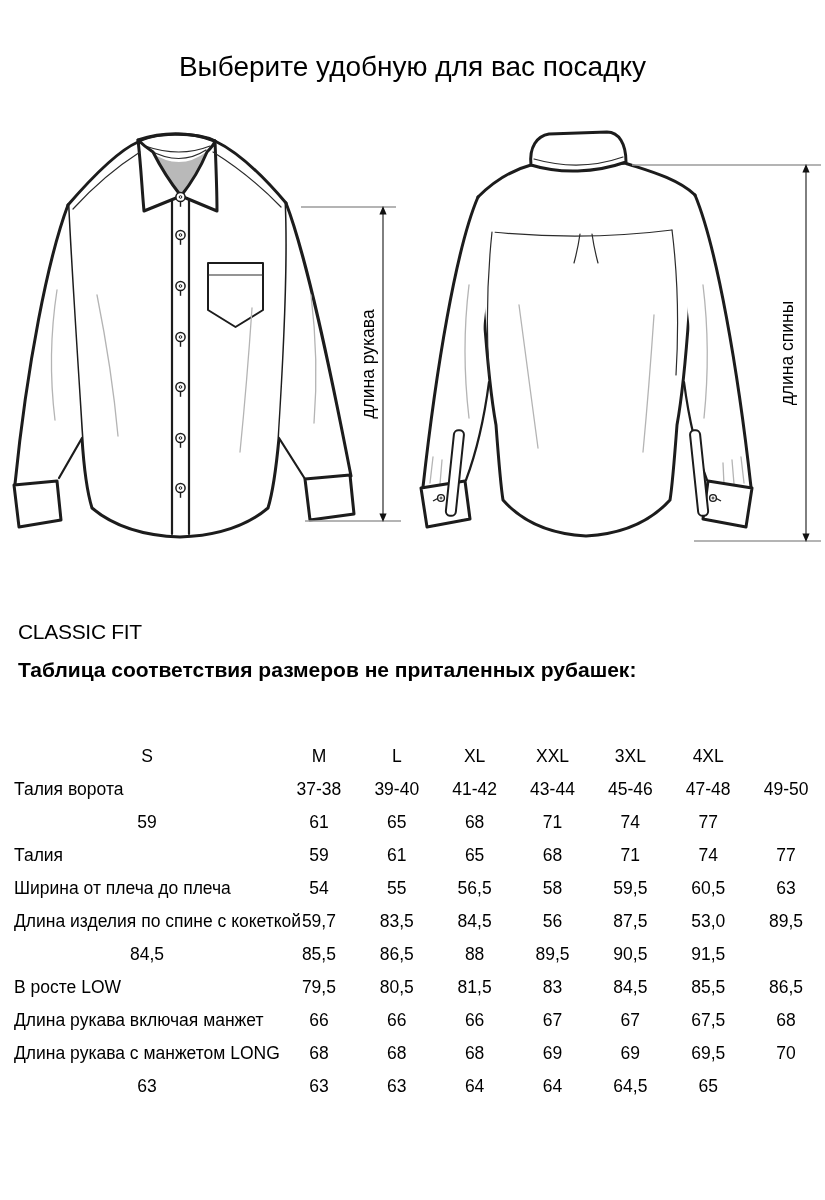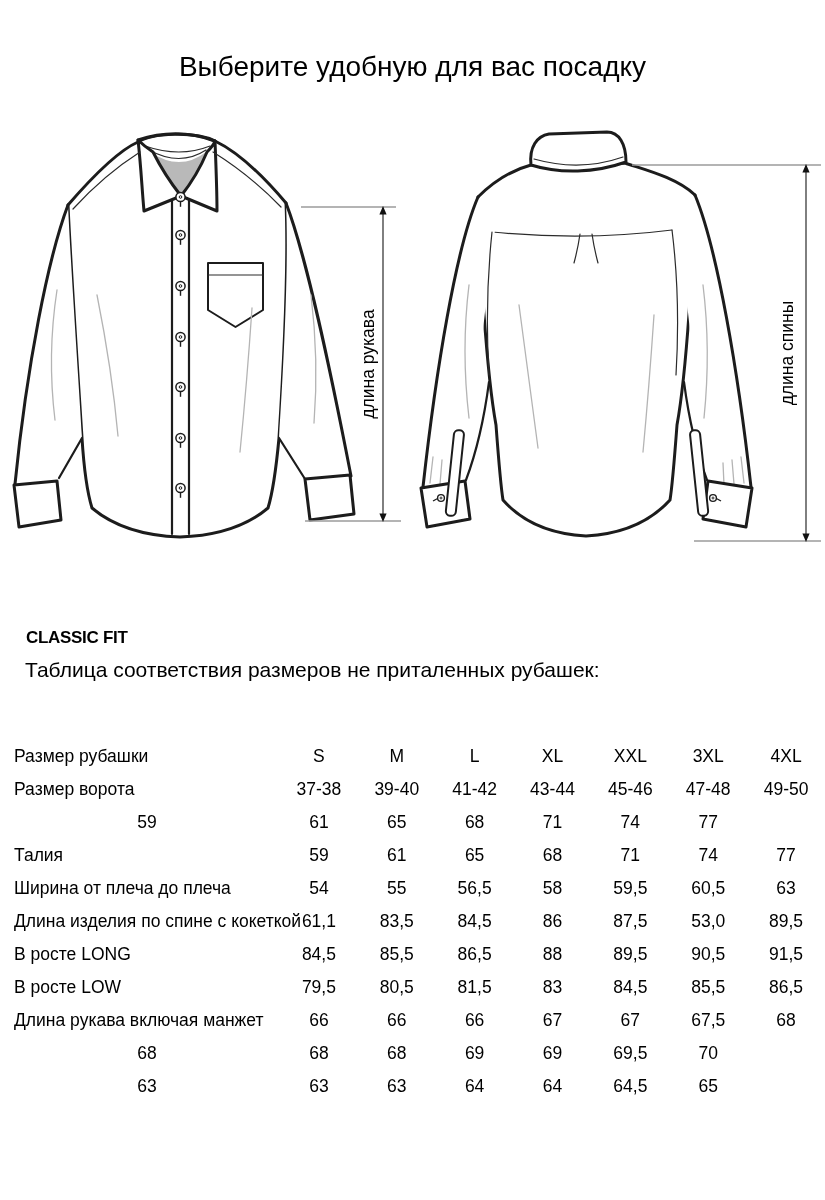--- a/index.html
+++ b/index.html
@@ -13,25 +13,25 @@
     font-size:28px;font-weight:400;letter-spacing:0;line-height:34px;
   }
   .diagram-svg{position:absolute;top:120px;left:0;}
   .vlabel{
     position:absolute;width:170px;height:20px;line-height:20px;text-align:center;
     transform:rotate(-90deg);font-size:17.5px;white-space:nowrap;
   }
   .vlabel.front{left:283px;top:354px;}
   .vlabel.back{left:702px;top:343px;}
   .fit-heading{
-    position:absolute;top:616px;left:14px;margin:12px;
-    font-size:17px;font-weight:700;letter-spacing:-0.3px;
+    position:absolute;top:616px;left:14px;margin:4px;
+    font-size:21px;font-weight:400;letter-spacing:-0.3px;
   }
   .table-caption{
-    position:absolute;top:658px;left:25px;font-size:21px;font-weight:400;
+    position:absolute;top:658px;left:18px;font-size:21px;font-weight:700;
   }
   .size-table{
     position:absolute;top:740px;left:14px;width:811px;font-size:17.5px;
   }
   .trow{
     display:grid;grid-template-columns:266px repeat(7,1fr);
     height:33px;align-items:center;
   }
   .tlabel{text-align:left;white-space:nowrap;}
   .tcell{text-align:center;white-space:nowrap;}
@@ -185,31 +185,30 @@
 </svg>
 
 <div class="vlabel front">длина рукава</div>
 <div class="vlabel back">длина спины</div>
 
 <h2 class="fit-heading">CLASSIC FIT</h2>
 <div class="table-caption">Таблица соответствия размеров не приталенных рубашек:</div>
 
 <div class="size-table" id="size-table">
     <div class="trow">
-      <div class="tlabel">Размер рубашки</div>
       <div class="tcell">S</div>
       <div class="tcell">M</div>
       <div class="tcell">L</div>
       <div class="tcell">XL</div>
       <div class="tcell">XXL</div>
       <div class="tcell">3XL</div>
       <div class="tcell">4XL</div>
     </div>
     <div class="trow">
-      <div class="tlabel">Размер ворота</div>
+      <div class="tlabel">Талия ворота</div>
       <div class="tcell">37-38</div>
       <div class="tcell">39-40</div>
       <div class="tcell">41-42</div>
       <div class="tcell">43-44</div>
       <div class="tcell">45-46</div>
       <div class="tcell">47-48</div>
       <div class="tcell">49-50</div>
     </div>
     <div class="trow">
       <div class="tcell">59</div>
@@ -235,30 +234,29 @@
       <div class="tcell">54</div>
       <div class="tcell">55</div>
       <div class="tcell">56,5</div>
       <div class="tcell">58</div>
       <div class="tcell">59,5</div>
       <div class="tcell">60,5</div>
       <div class="tcell">63</div>
     </div>
     <div class="trow">
       <div class="tlabel">Длина изделия по спине с кокеткой</div>
-      <div class="tcell">61,1</div>
+      <div class="tcell">59,7</div>
       <div class="tcell">83,5</div>
       <div class="tcell">84,5</div>
-      <div class="tcell">86</div>
+      <div class="tcell">56</div>
       <div class="tcell">87,5</div>
       <div class="tcell">53,0</div>
       <div class="tcell">89,5</div>
     </div>
     <div class="trow">
-      <div class="tlabel">В росте LONG</div>
       <div class="tcell">84,5</div>
       <div class="tcell">85,5</div>
       <div class="tcell">86,5</div>
       <div class="tcell">88</div>
       <div class="tcell">89,5</div>
       <div class="tcell">90,5</div>
       <div class="tcell">91,5</div>
     </div>
     <div class="trow">
       <div class="tlabel">В росте LOW</div>
@@ -274,20 +272,21 @@
       <div class="tlabel">Длина рукава включая манжет</div>
       <div class="tcell">66</div>
       <div class="tcell">66</div>
       <div class="tcell">66</div>
       <div class="tcell">67</div>
       <div class="tcell">67</div>
       <div class="tcell">67,5</div>
       <div class="tcell">68</div>
     </div>
     <div class="trow">
+      <div class="tlabel">Длина рукава с манжетом LONG</div>
       <div class="tcell">68</div>
       <div class="tcell">68</div>
       <div class="tcell">68</div>
       <div class="tcell">69</div>
       <div class="tcell">69</div>
       <div class="tcell">69,5</div>
       <div class="tcell">70</div>
     </div>
     <div class="trow">
       <div class="tcell">63</div>

